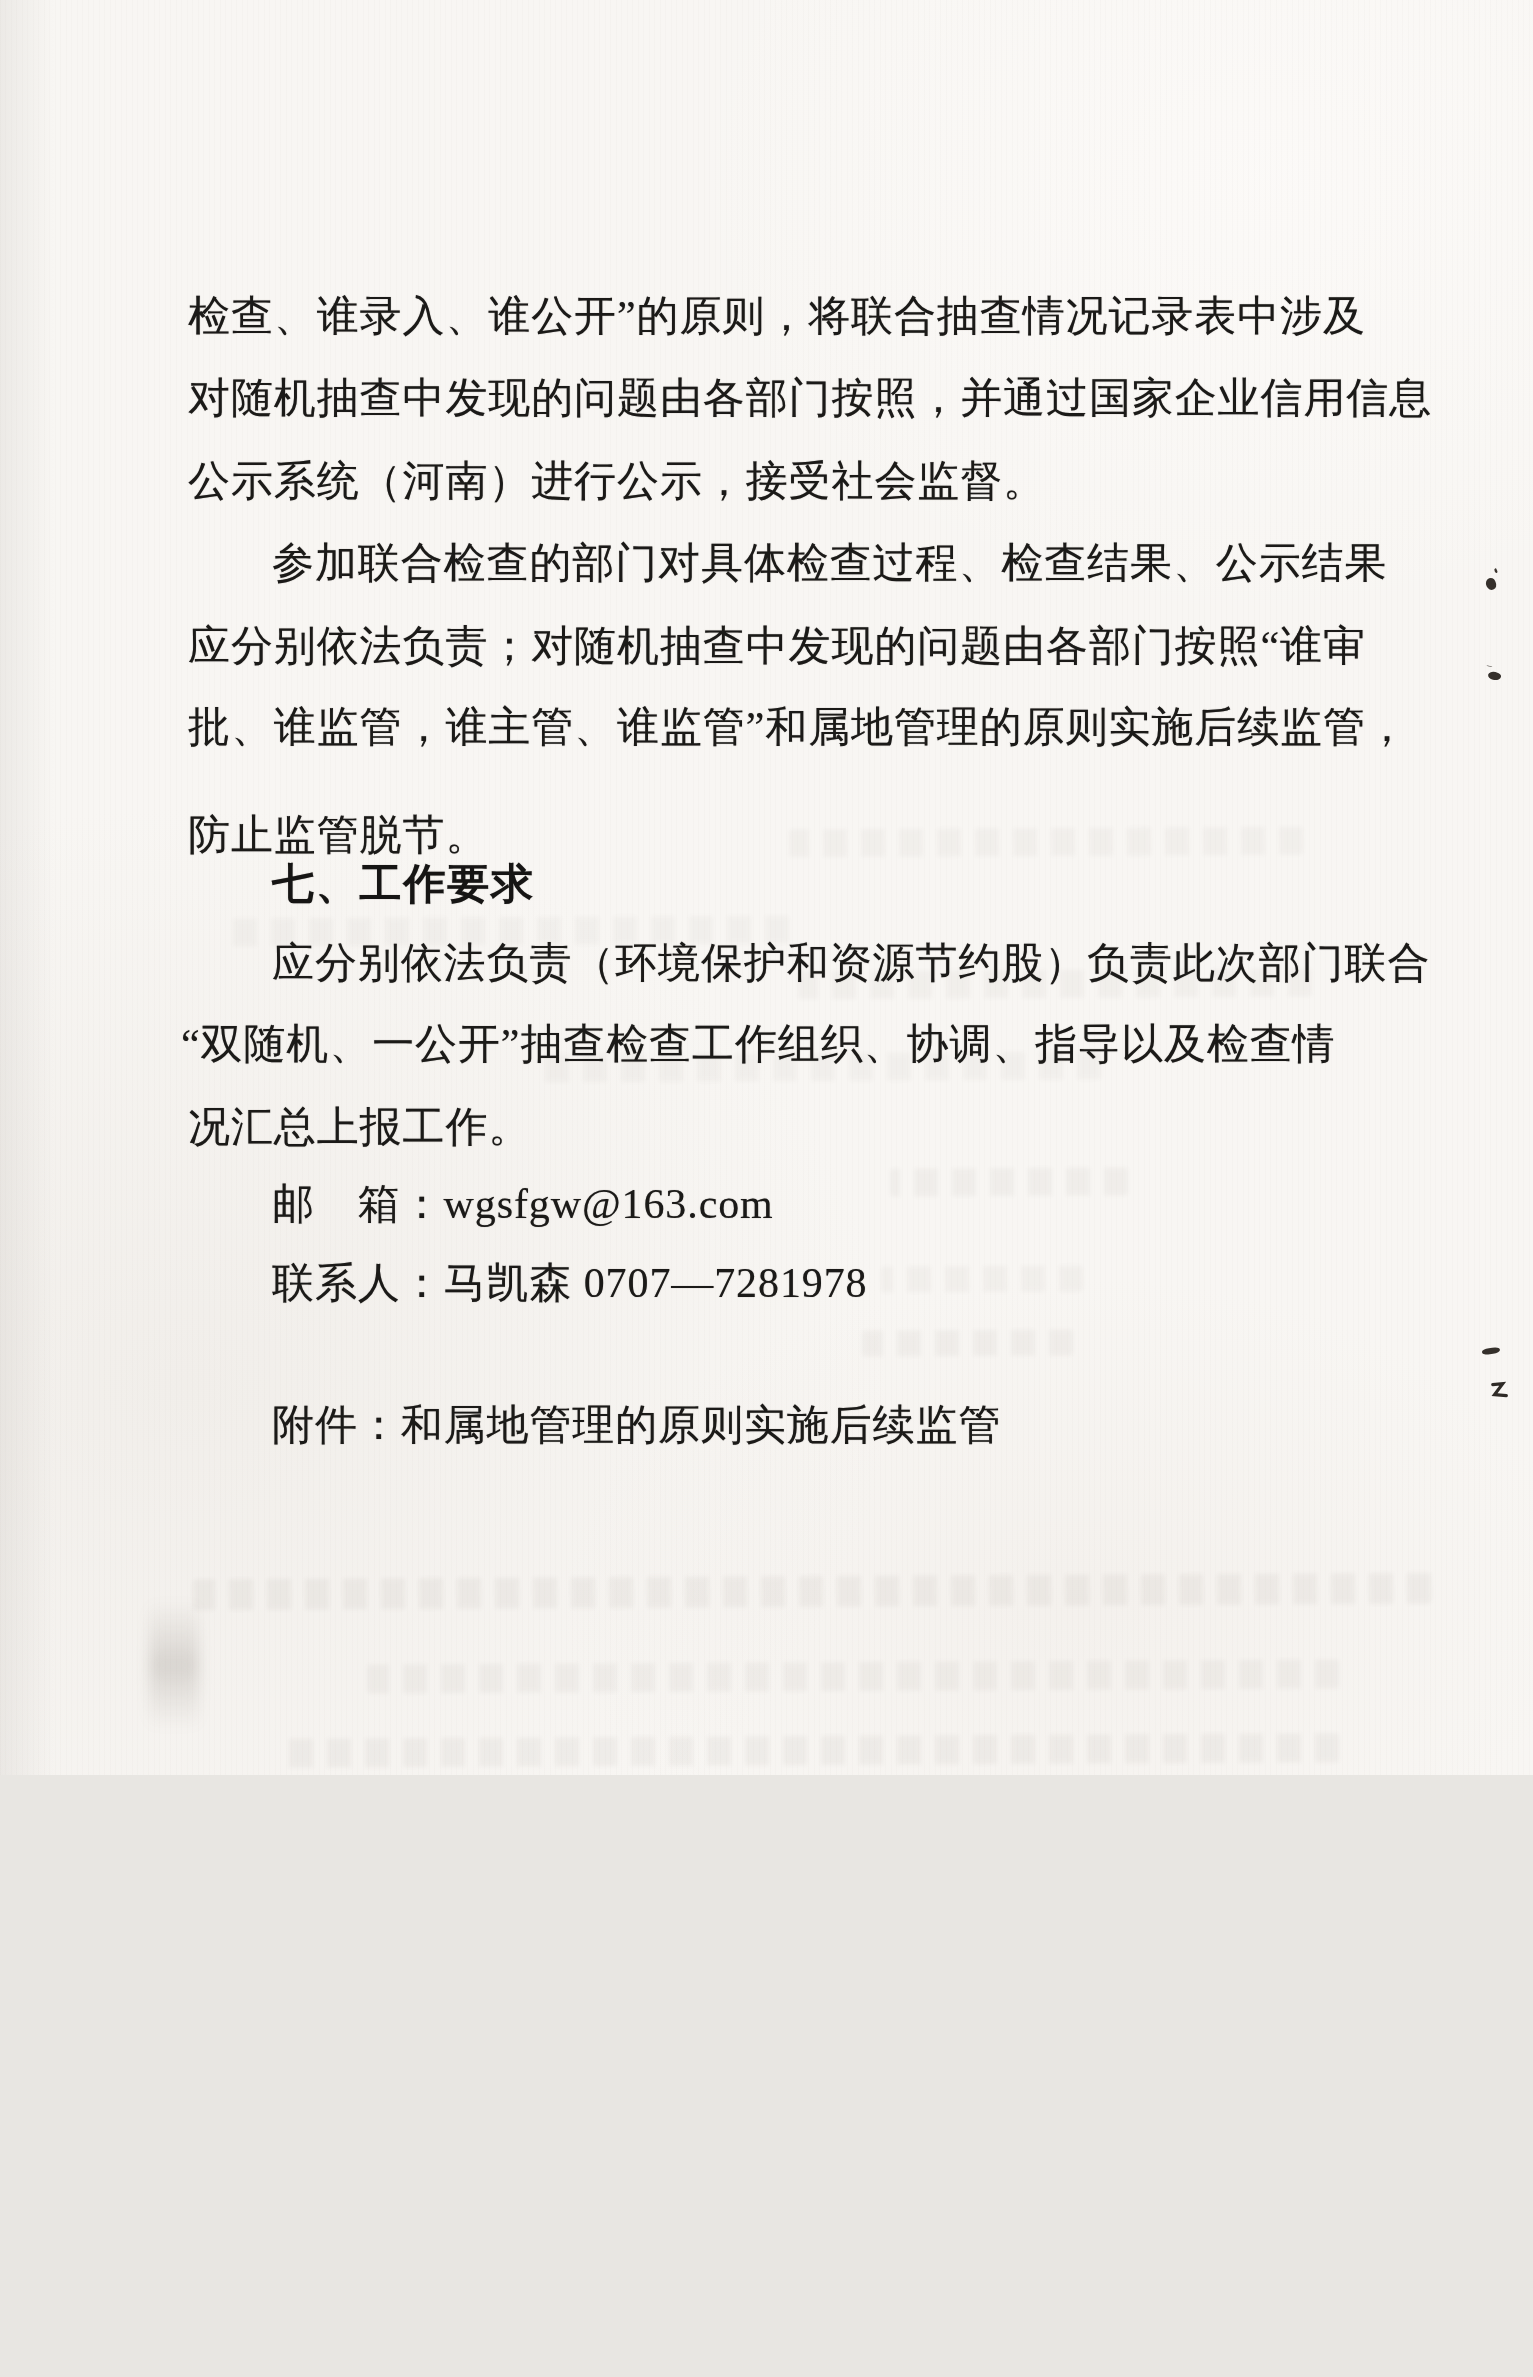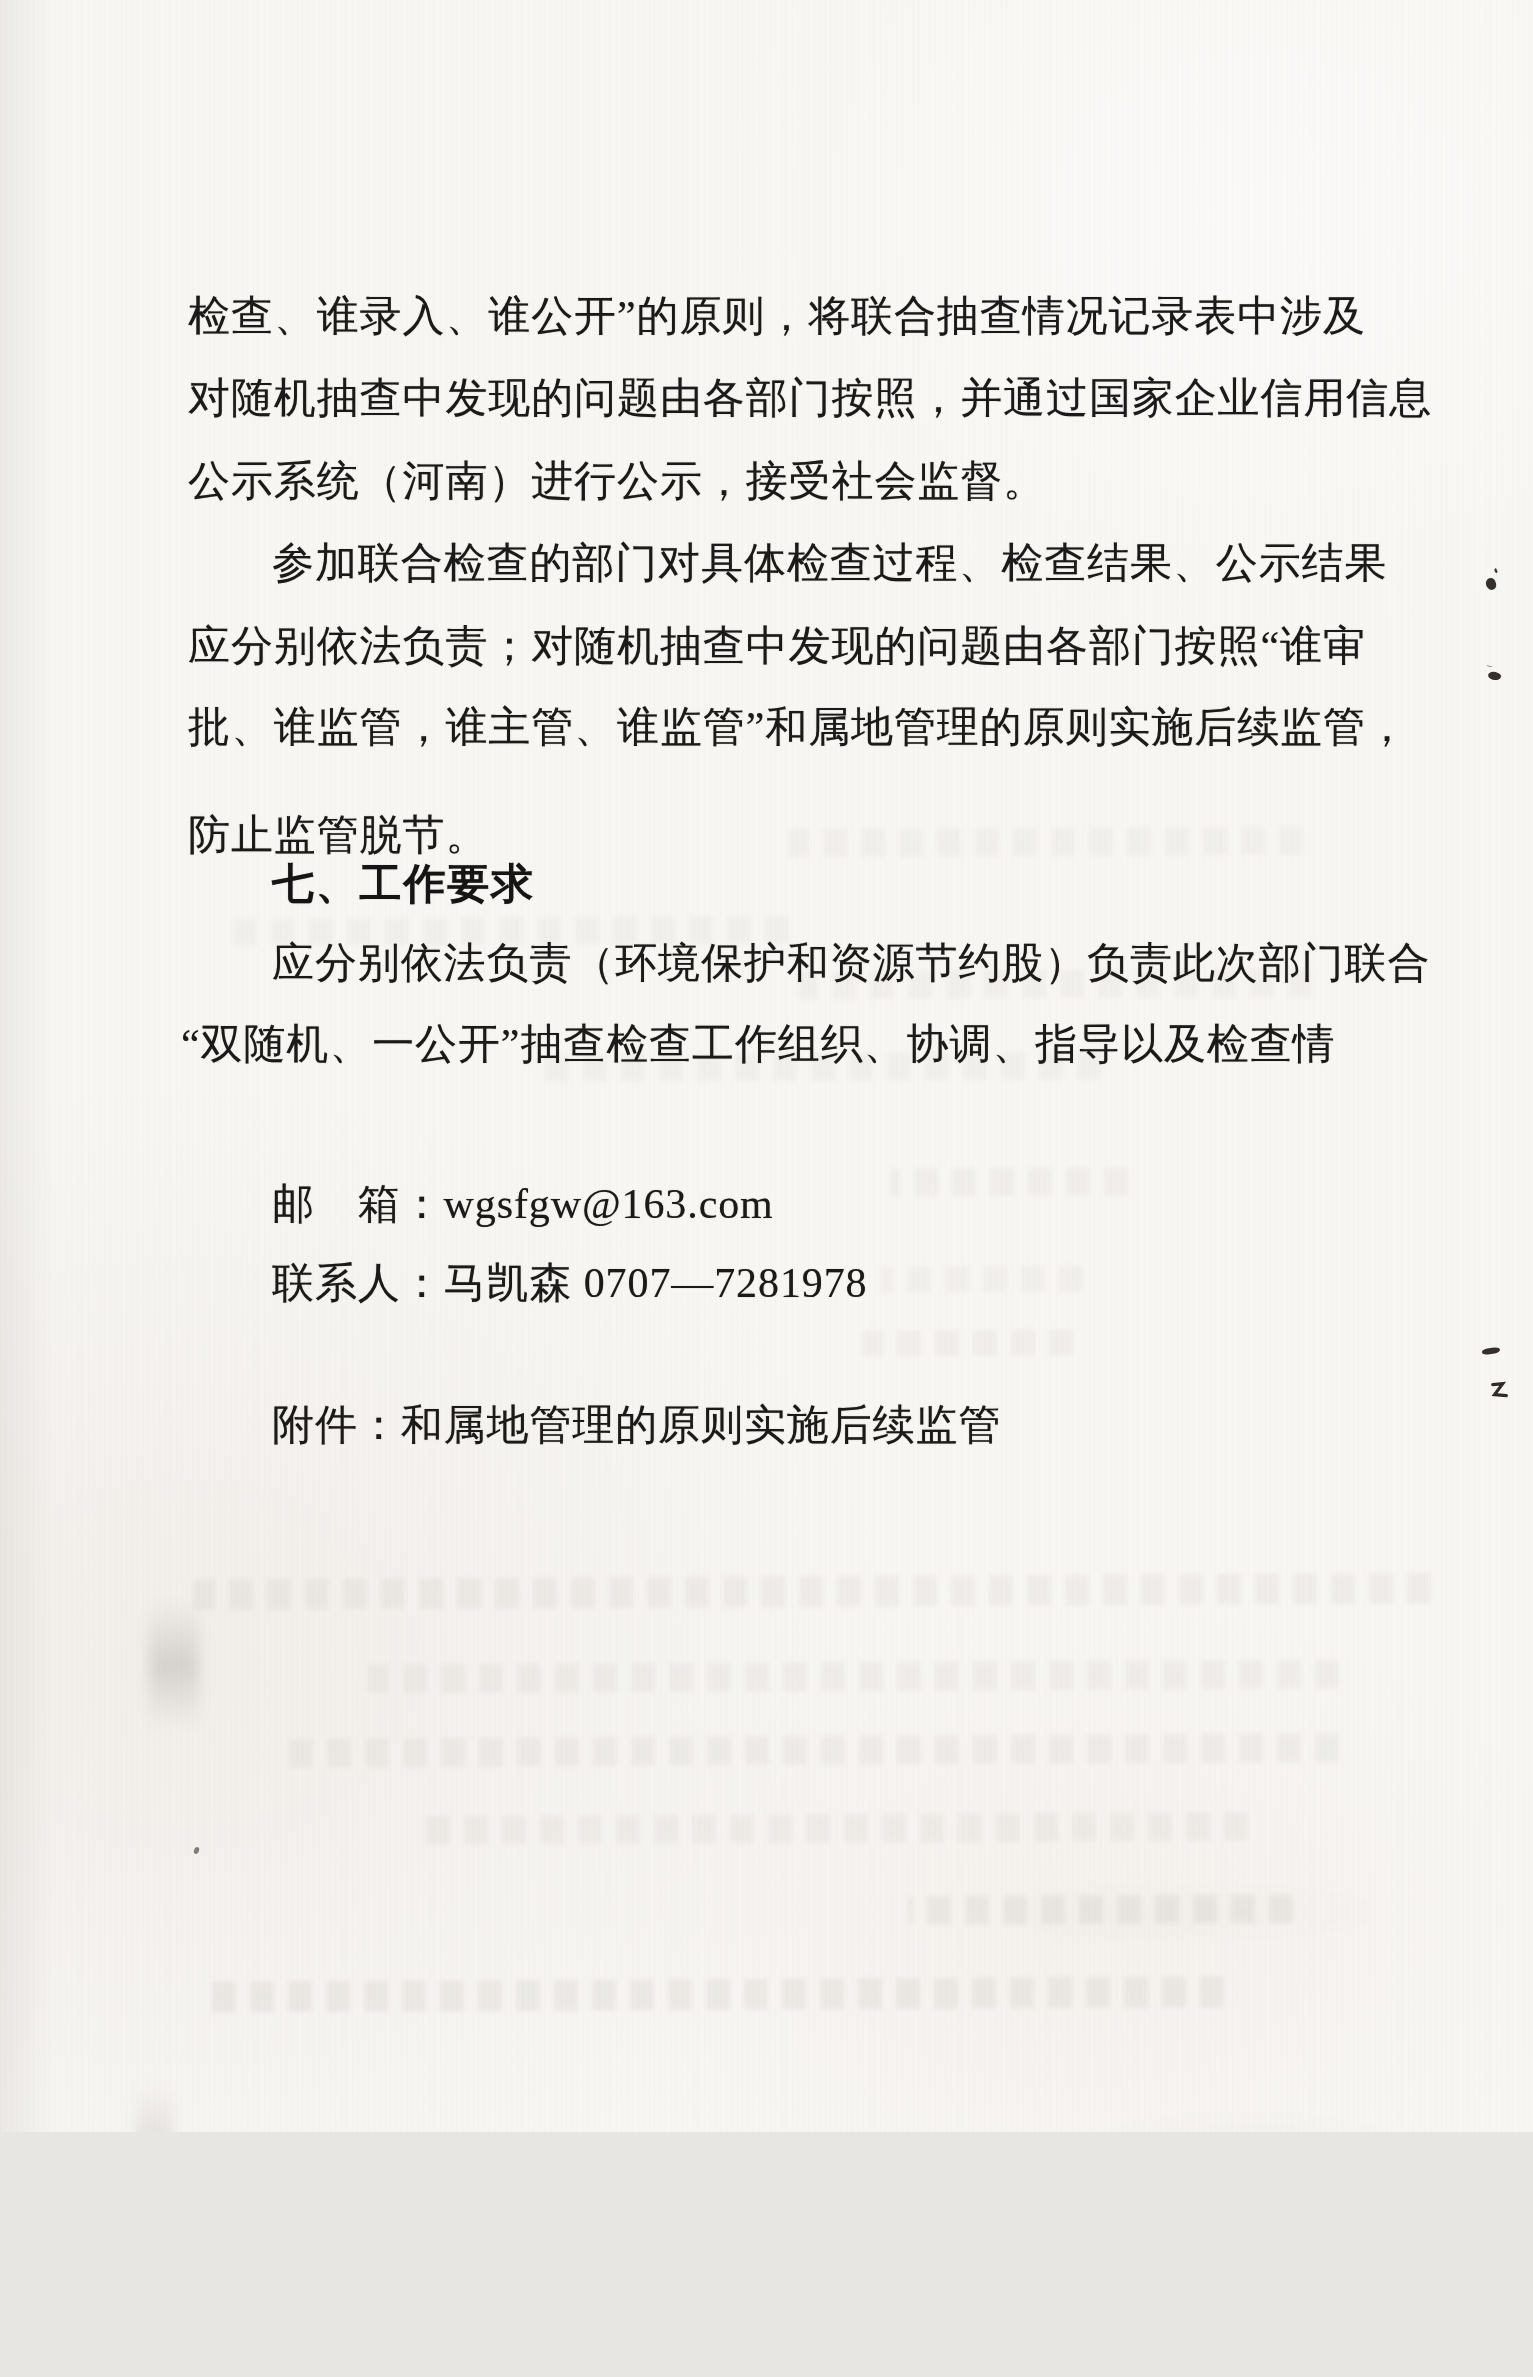--- a/index.html
+++ b/index.html
@@ -1,18 +1,18 @@
 <!DOCTYPE html>
 <html style="font-size:14.7px"><head>
 <meta charset="utf-8">
 <style>
   html,body{margin:0;padding:0;background:#e8e6e2;}
   .page{
     position:relative;
-    width:1534px;height:2132px;
+    width:1534px;height:1775px;
     overflow:hidden;
     background-color:#f8f6f3;
     background-image:
       repeating-linear-gradient(90deg, rgba(186,178,170,0.05) 0 0.9px, transparent 0.9px 5.5px),
       radial-gradient(ellipse 826px 642px at 82% 10%, rgba(252,250,248,0.9), rgba(252,250,248,0) 70%),
       radial-gradient(ellipse 1009px 826px at 12% 78%, rgba(228,223,217,0.35), rgba(228,223,217,0) 70%),
       radial-gradient(ellipse 734px 459px at 70% 90%, rgba(234,228,222,0.30), rgba(234,228,222,0) 70%);
     font-family:"Liberation Serif","DejaVu Serif",serif;
   }
   
@@ -103,20 +103,21 @@
   <div class="line flush" style="top:290px">检查、谁录入、谁公开”的原则，将联合抽查情况记录表中涉及</div>
   <div class="line flush" style="top:372px">对随机抽查中发现的问题由各部门按照，并通过国家企业信用信息</div>
   <div class="line flush" style="top:455px">公示系统（河南）进行公示，接受社会监督。</div>
   <div class="line indent" style="top:537px">参加联合检查的部门对具体检查过程、检查结果、公示结果</div>
   <div class="line flush" style="top:620px">应分别依法负责；对随机抽查中发现的问题由各部门按照“谁审</div>
   <div class="line flush" style="top:701px">批、谁监管，谁主管、谁监管”和属地管理的原则实施后续监管，</div>
   <div class="line flush" style="top:809px">防止监管脱节。</div>
   <div class="line indent heading" style="top:857px">七、工作要求</div>
   <div class="line indent" style="top:937px">应分别依法负责（环境保护和资源节约股）负责此次部门联合</div>
   <div class="line hang" style="top:1018px">“双随机、一公开”抽查检查工作组织、协调、指导以及检查情</div>
+  <div class="line flush" style="top:1101px">况汇总上报工作。</div>
   <div class="line indent" style="top:1178px">邮　箱：wgsfgw@163.com</div>
   <div class="line indent" style="top:1257px">联系人：马凯森 0707—7281978</div>
   <div class="line indent" style="top:1399px">附件：和属地管理的原则实施后续监管</div>
 
   <div class="page-number">— 4 —</div>
 
   <div class="speck speck-1"></div>
   <div class="speck speck-2"></div>
   <div class="speck speck-3"></div>
   <div class="speck speck-4">

